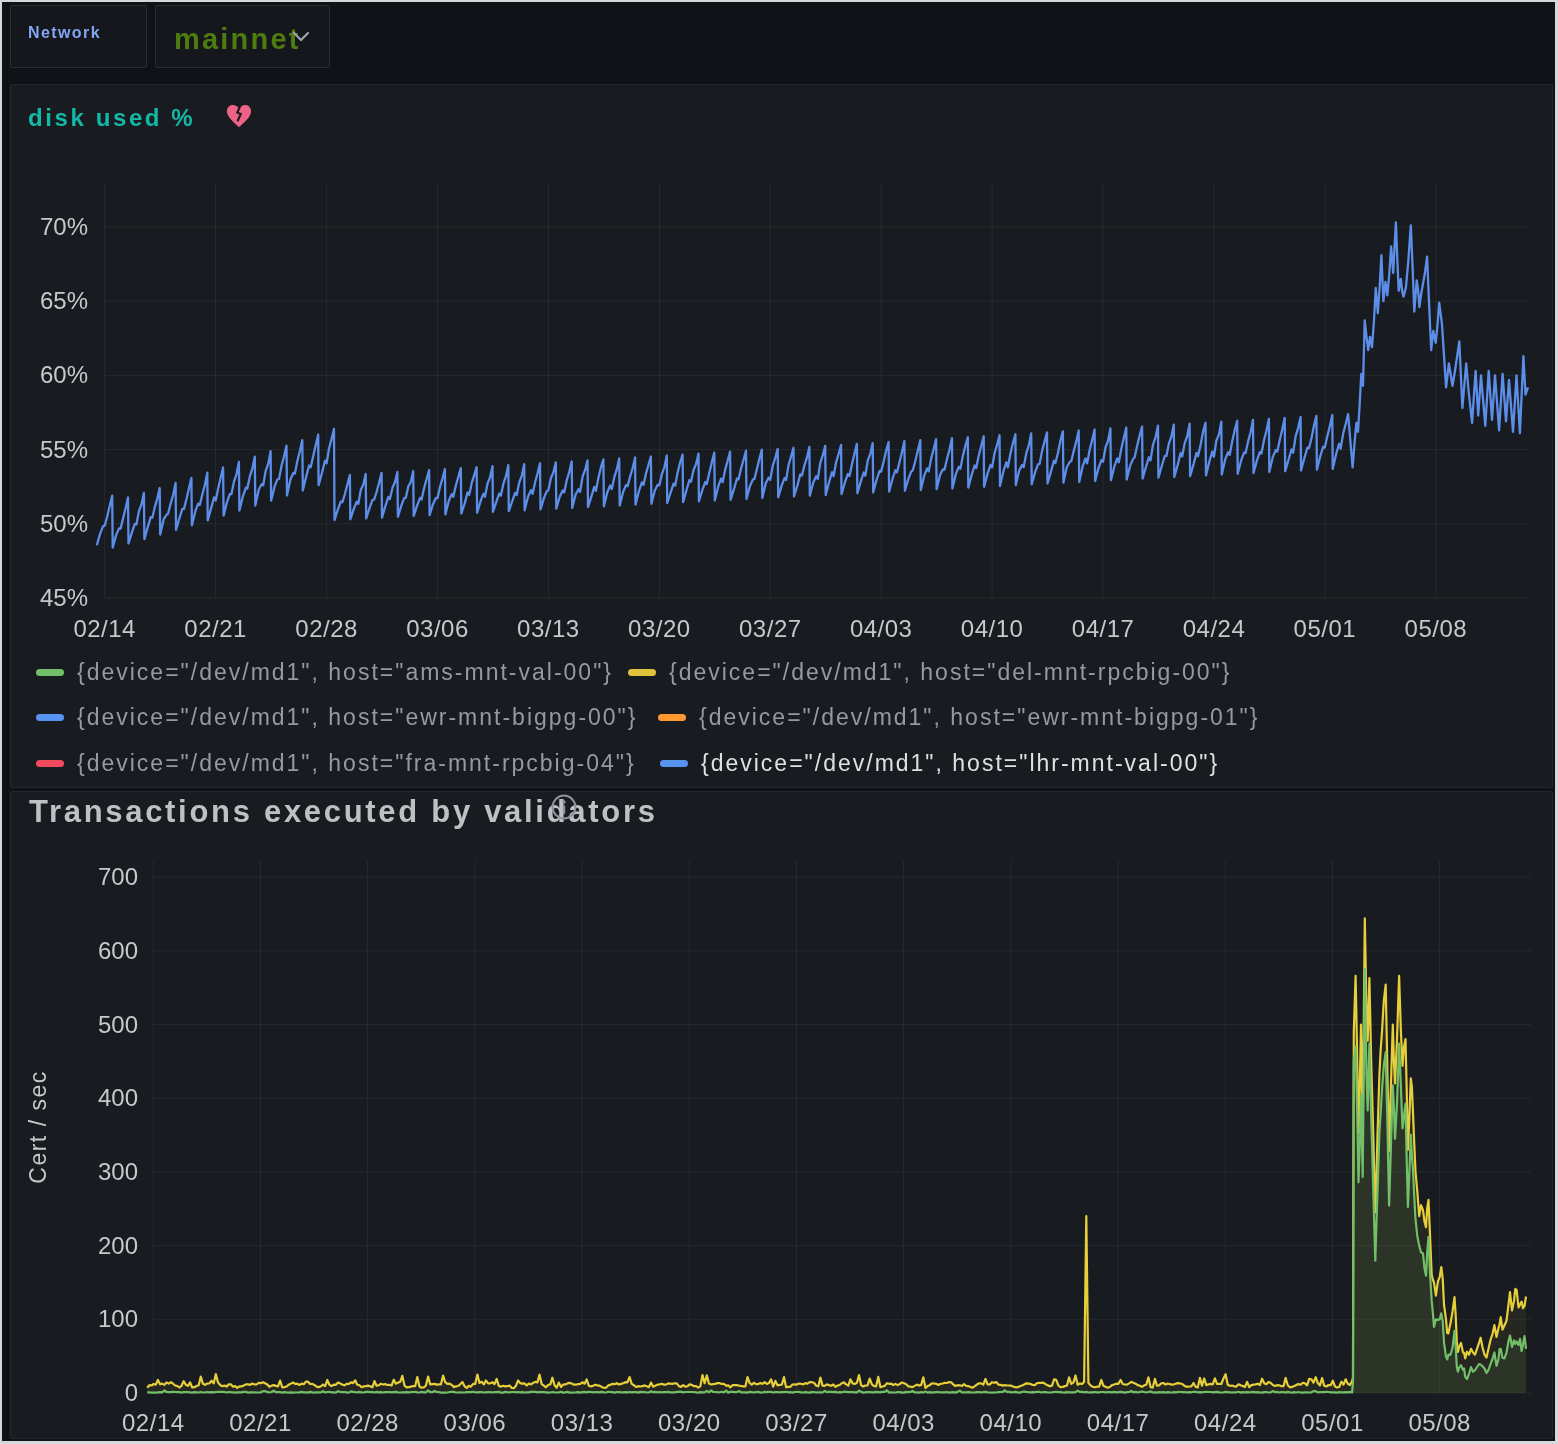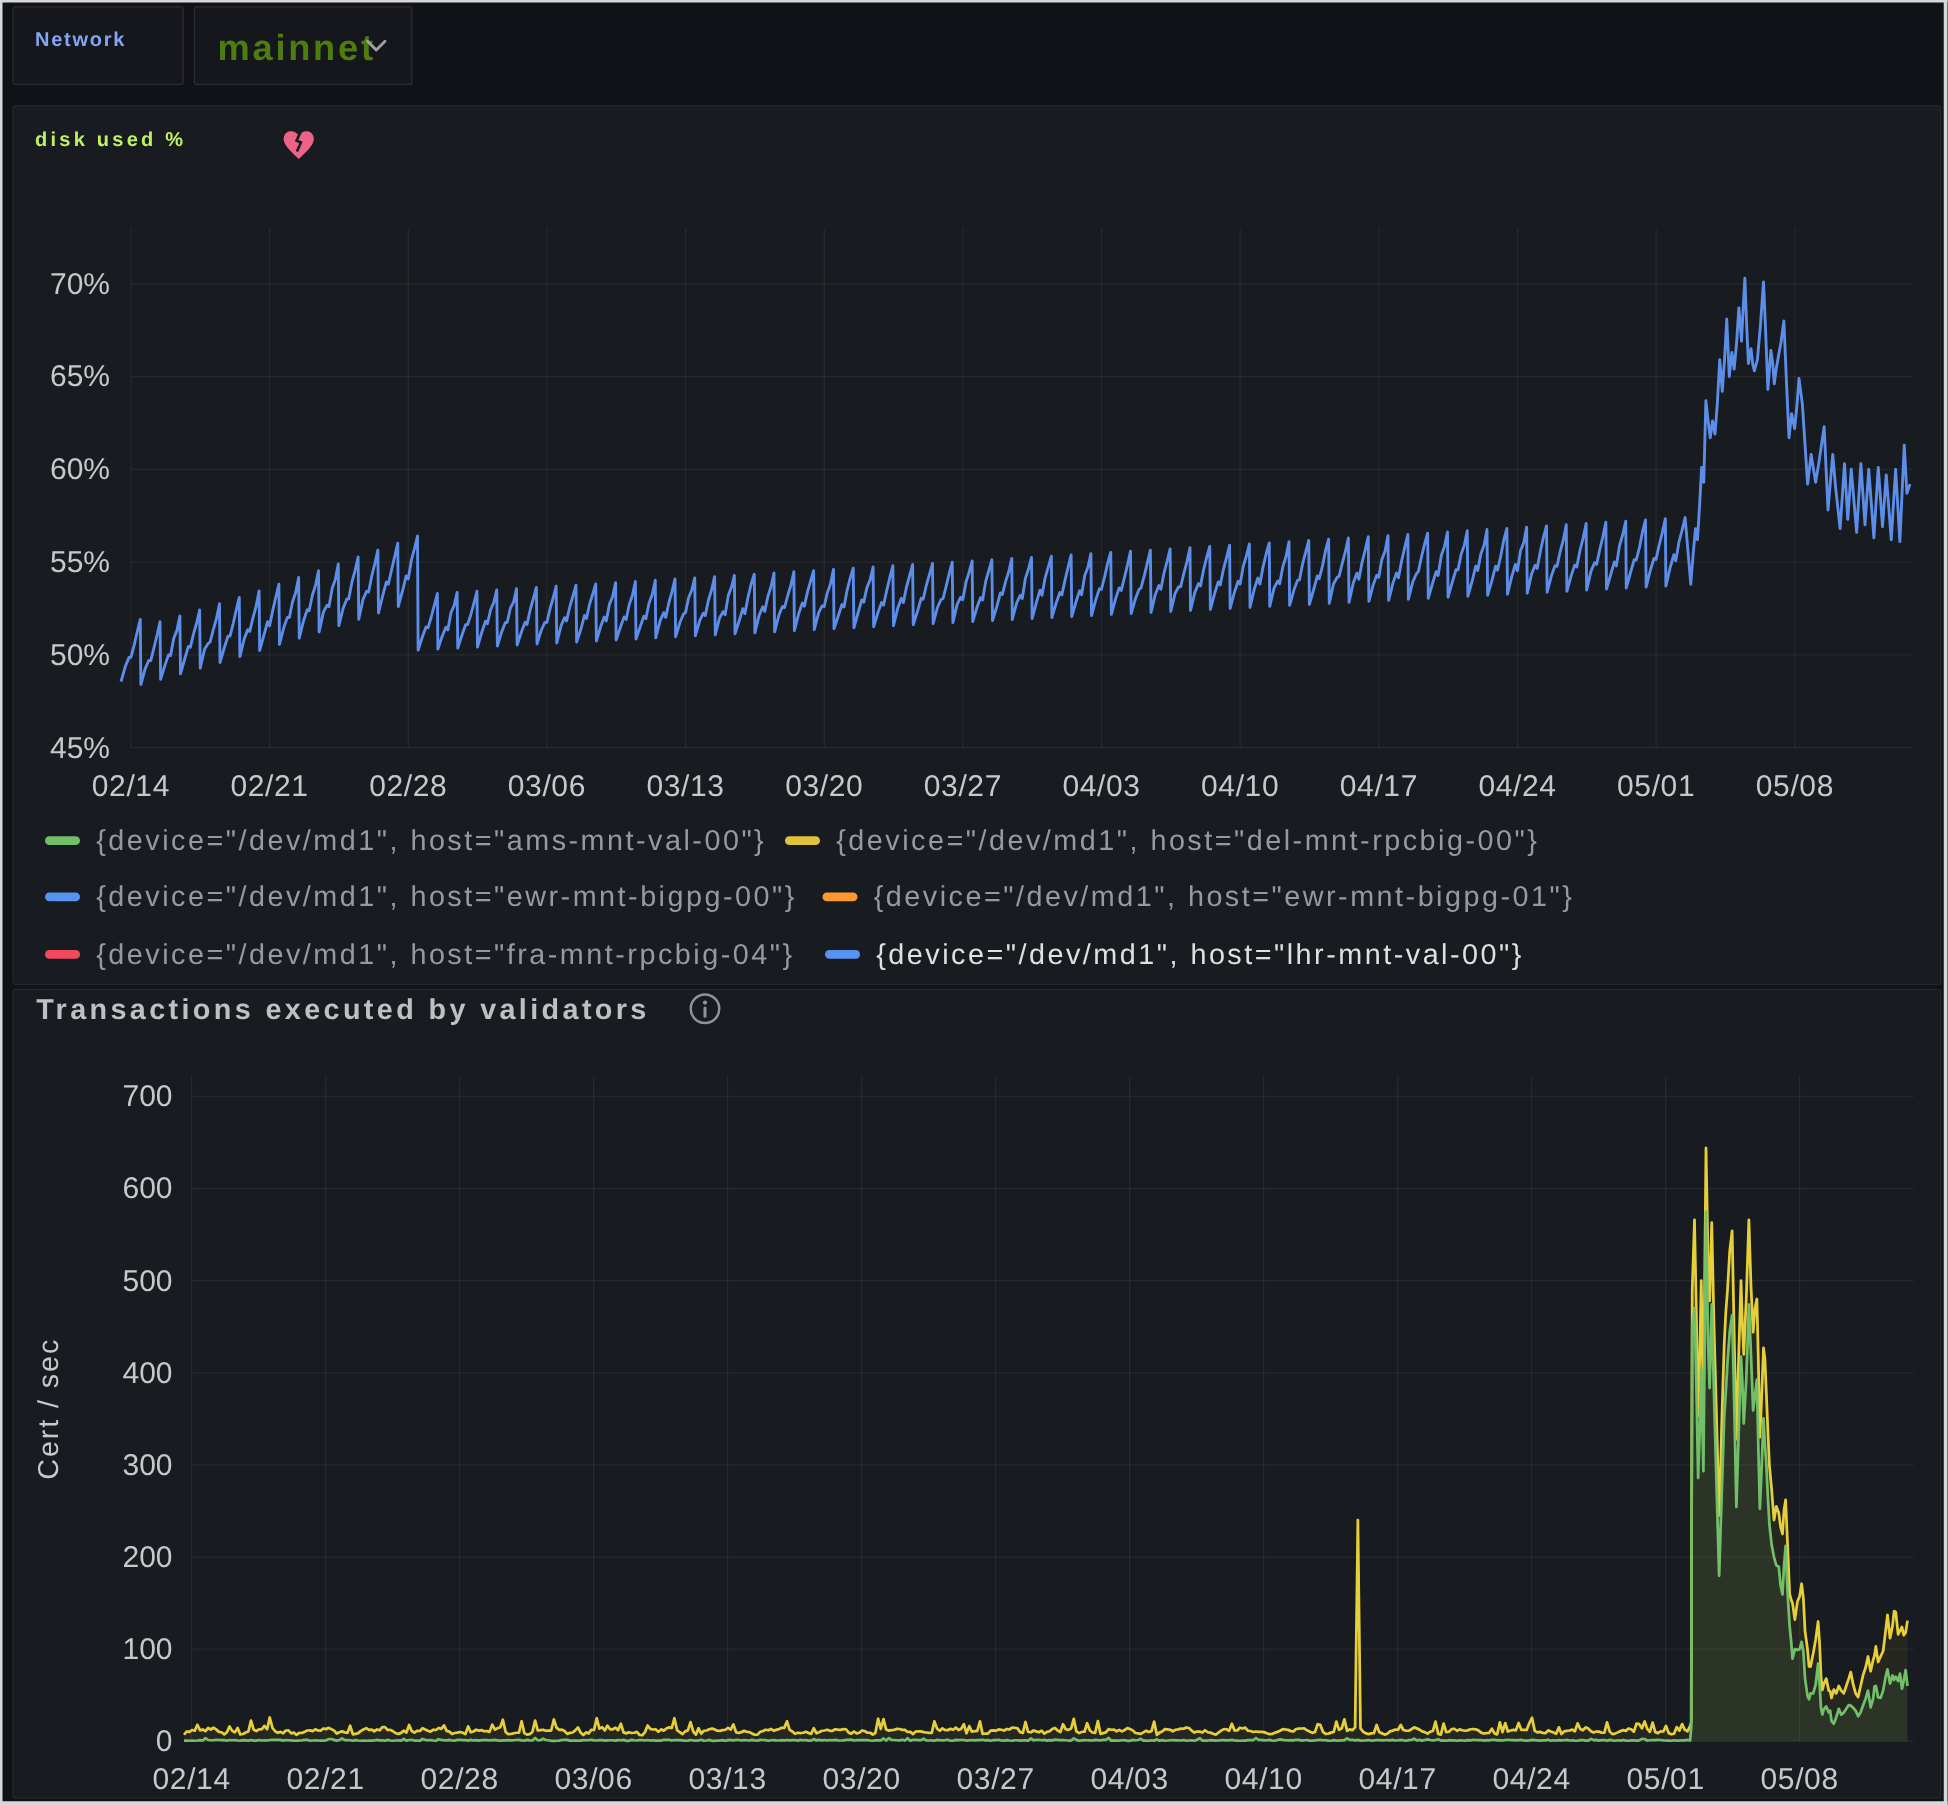--- a/index.html
+++ b/index.html
@@ -19,27 +19,27 @@
 <div class="abs" style="left:28px;top:24px;font-size:16px;letter-spacing:1.4px;color:#83a6f4;font-weight:600">Network</div>
 <div class="abs" style="left:155px;top:5px;width:175px;height:63px;border:1px solid #2c2d33;border-radius:2px;background:#16171c"></div>
 <div class="abs" style="left:174px;top:23px;font-size:29px;letter-spacing:2.2px;color:#4d7c0f;font-weight:700">mainnet</div>
 <svg class="abs" style="left:289px;top:27px" width="24" height="20" viewBox="0 0 24 20">
   <polyline points="5,6 12,13 19,6" fill="none" stroke="#9da0a6" stroke-width="2.3" stroke-linecap="round" stroke-linejoin="round"></polyline>
 </svg>
 
 <div class="abs" style="left:10px;top:84px;width:1543px;height:704px;background:#181b1f;border:1px solid #26272d;border-radius:2px"></div>
 <div class="abs" style="left:10px;top:791px;width:1543px;height:648px;background:#181b1f;border:1px solid #26272d;border-radius:2px"></div>
 
-<div class="abs" style="left:28px;top:104px;font-size:16px;font-weight:700;letter-spacing:2.6px;color:#bef264">disk used %</div>
+<div class="abs" style="left:28px;top:104px;font-size:24px;font-weight:700;letter-spacing:2.6px;color:#14b8a6">disk used %</div>
 <svg class="abs" style="left:224px;top:101px" width="30" height="30" viewBox="0 0 24 24">
   <path d="M12 21 C8 17 3.5 13.5 2.5 9.5 C1.8 6.5 3.5 3.5 6.6 3.2 C8.8 3 10.8 4.2 12 6 C13.2 4.2 15.2 3 17.4 3.2 C20.5 3.5 22.2 6.5 21.5 9.5 C20.5 13.5 16 17 12 21 Z" fill="#ee6287"></path>
   <path d="M13.2 3.6 L10.6 9.2 L13.4 10.4 L10.8 16.2" fill="none" stroke="#181b1f" stroke-width="1.7" stroke-linejoin="miter"></path>
 </svg>
 
-<div class="abs" style="left:29px;top:794px;font-size:23px;font-weight:700;letter-spacing:2.7px;color:#bfc0c4">Transactions executed by validators</div>
+<div class="abs" style="left:29px;top:794px;font-size:31px;font-weight:700;letter-spacing:2.7px;color:#bfc0c4">Transactions executed by validators</div>
 <svg class="abs" style="left:550px;top:793px" width="28" height="28" viewBox="0 0 28 28">
   <circle cx="14" cy="14" r="11.4" fill="none" stroke="#8f929a" stroke-width="2"></circle>
   <circle cx="14" cy="9" r="1.7" fill="#8f929a"></circle>
   <rect x="12.8" y="12.2" width="2.4" height="9" rx="1.2" fill="#8f929a"></rect>
 </svg>
 
 <svg class="abs" style="left:0;top:0" width="1558" height="1444" viewBox="0 0 1558 1444">
 <line x1="104.7" y1="227.0" x2="1530" y2="227.0" stroke="rgba(204,204,220,0.08)" stroke-width="1"></line>
 <line x1="104.7" y1="301.2" x2="1530" y2="301.2" stroke="rgba(204,204,220,0.08)" stroke-width="1"></line>
 <line x1="104.7" y1="375.4" x2="1530" y2="375.4" stroke="rgba(204,204,220,0.08)" stroke-width="1"></line>

